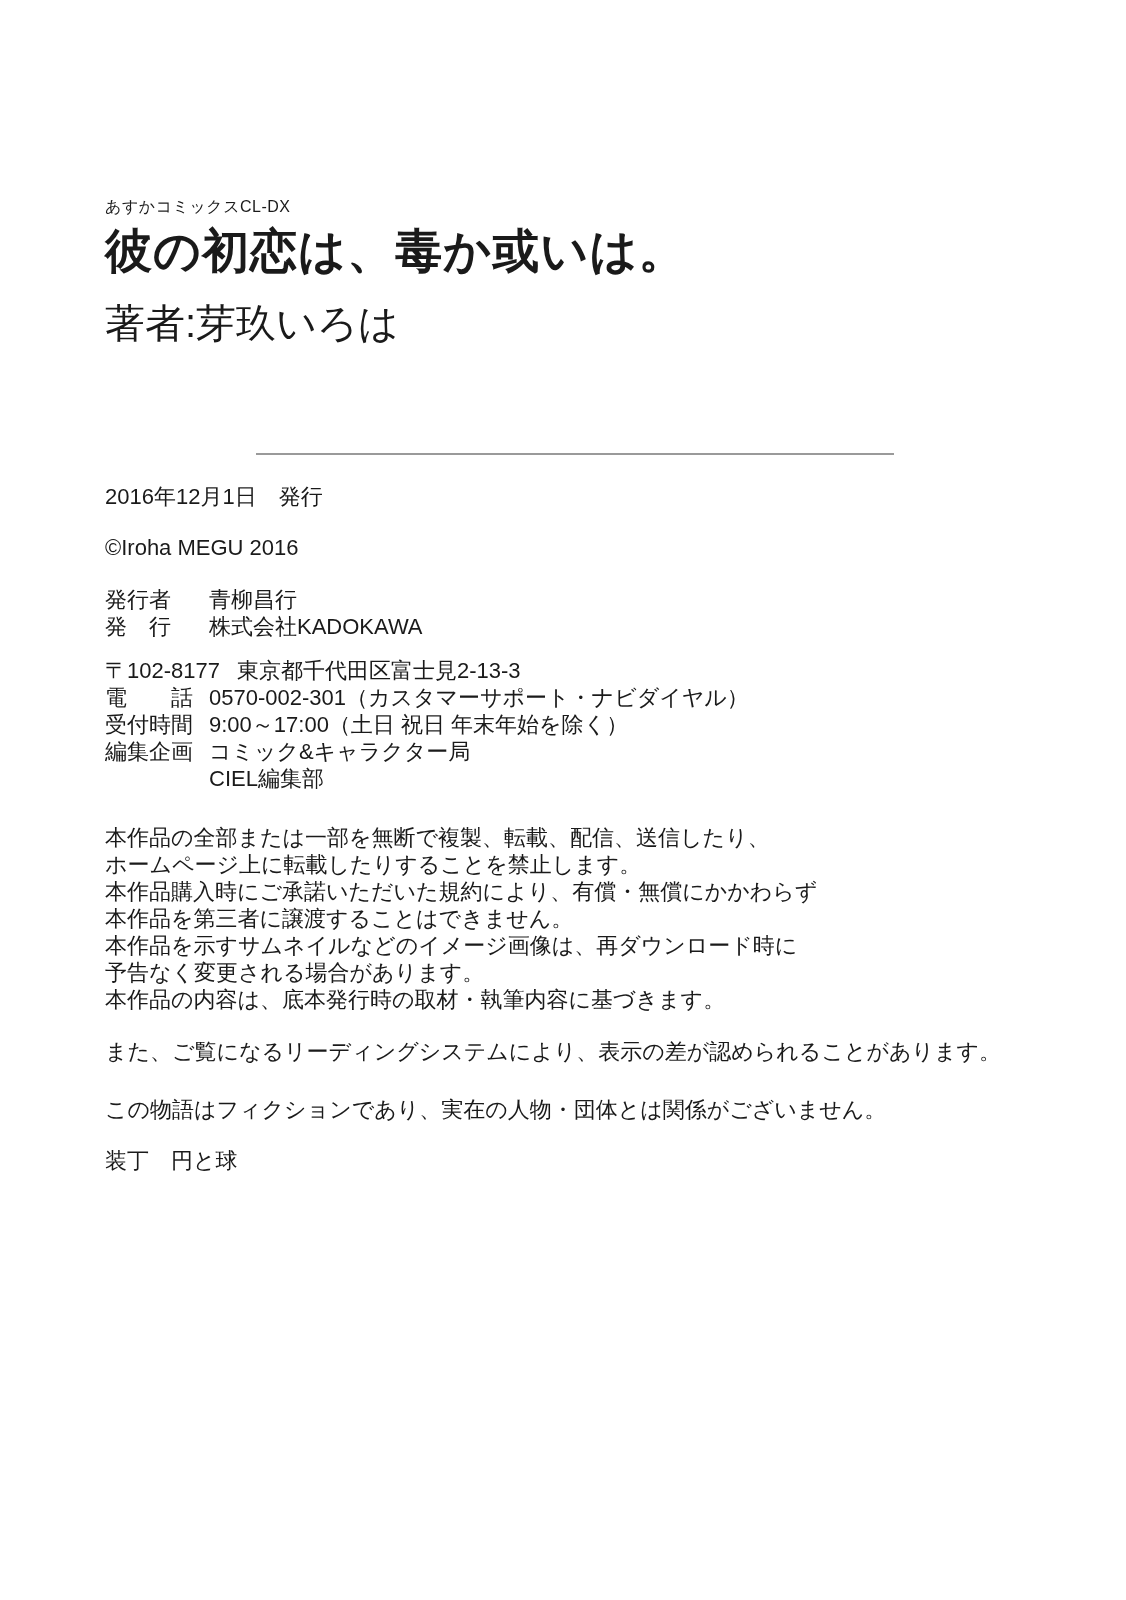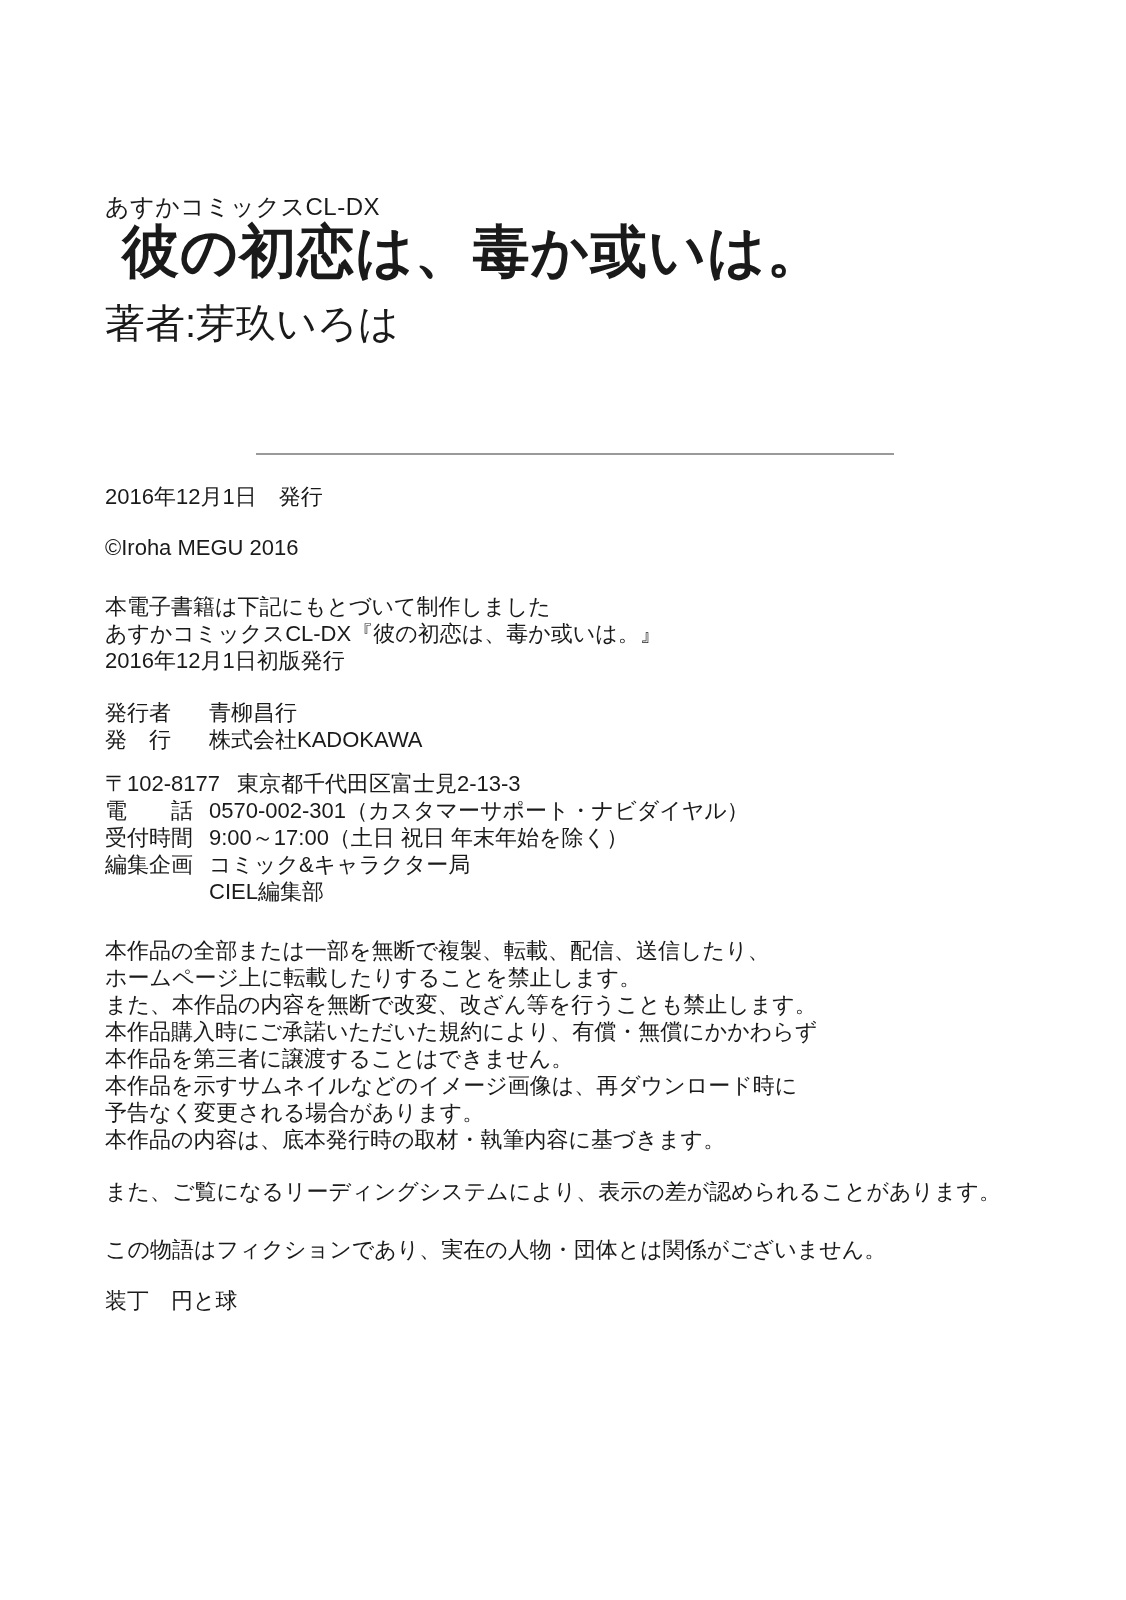--- a/index.html
+++ b/index.html
@@ -16,31 +16,30 @@
     background: #ffffff;
     overflow: hidden;
   }
   .content {
     position: absolute;
     left: 105px;
     top: 193px;
     width: 940px;
   }
   .series-label {
-    font-size: 24px;
+    font-size: 16px;
     line-height: 28px;
     letter-spacing: 0.5px;
   }
   .book-title {
-    font-size: 57px;
+    font-size: 47px;
     font-weight: bold;
     line-height: 56px;
     margin-top: 2px;
     letter-spacing: 1px;
-    margin-left: 17px;
   }
   .author-line {
     font-size: 40px;
     line-height: 36px;
     margin-top: 26px;
   }
   .divider {
     margin-top: 112px;
     width: 638px;
     border: none;
@@ -80,25 +79,20 @@
     <div class="series-label">あすかコミックスCL-DX</div>
     <div class="book-title">彼の初恋は、毒か或いは。</div>
     <div class="author-line">著者:芽玖いろは</div>
 
     <hr class="divider">
 
     <div class="body-line issue-date">2016年12月1日　発行</div>
 
     <div class="body-line copyright-line">©Iroha MEGU 2016</div>
 
-    <div class="source-note">
-      <div class="body-line">本電子書籍は下記にもとづいて制作しました</div>
-      <div class="body-line">あすかコミックスCL-DX『彼の初恋は、毒か或いは。』</div>
-      <div class="body-line">2016年12月1日初版発行</div>
-    </div>
 
     <div class="publisher-block">
       <div class="body-line row">
         <span class="label">発行者</span>
         <span class="value">青柳昌行</span>
       </div>
       <div class="body-line row">
         <span class="label">発　行</span>
         <span class="value">株式会社KADOKAWA</span>
       </div>
@@ -123,21 +117,20 @@
       </div>
       <div class="body-line row">
         <span class="label"></span>
         <span class="value">CIEL編集部</span>
       </div>
     </div>
 
     <div class="legal-block">
       <div class="body-line">本作品の全部または一部を無断で複製、転載、配信、送信したり、</div>
       <div class="body-line">ホームページ上に転載したりすることを禁止します。</div>
-      <div class="body-line">また、本作品の内容を無断で改変、改ざん等を行うことも禁止します。</div>
       <div class="body-line">本作品購入時にご承諾いただいた規約により、有償・無償にかかわらず</div>
       <div class="body-line">本作品を第三者に譲渡することはできません。</div>
       <div class="body-line">本作品を示すサムネイルなどのイメージ画像は、再ダウンロード時に</div>
       <div class="body-line">予告なく変更される場合があります。</div>
       <div class="body-line">本作品の内容は、底本発行時の取材・執筆内容に基づきます。</div>
     </div>
 
     <div class="body-line reading-note">また、ご覧になるリーディングシステムにより、表示の差が認められることがあります。</div>
 
     <div class="body-line fiction-note">この物語はフィクションであり、実在の人物・団体とは関係がございません。</div>

